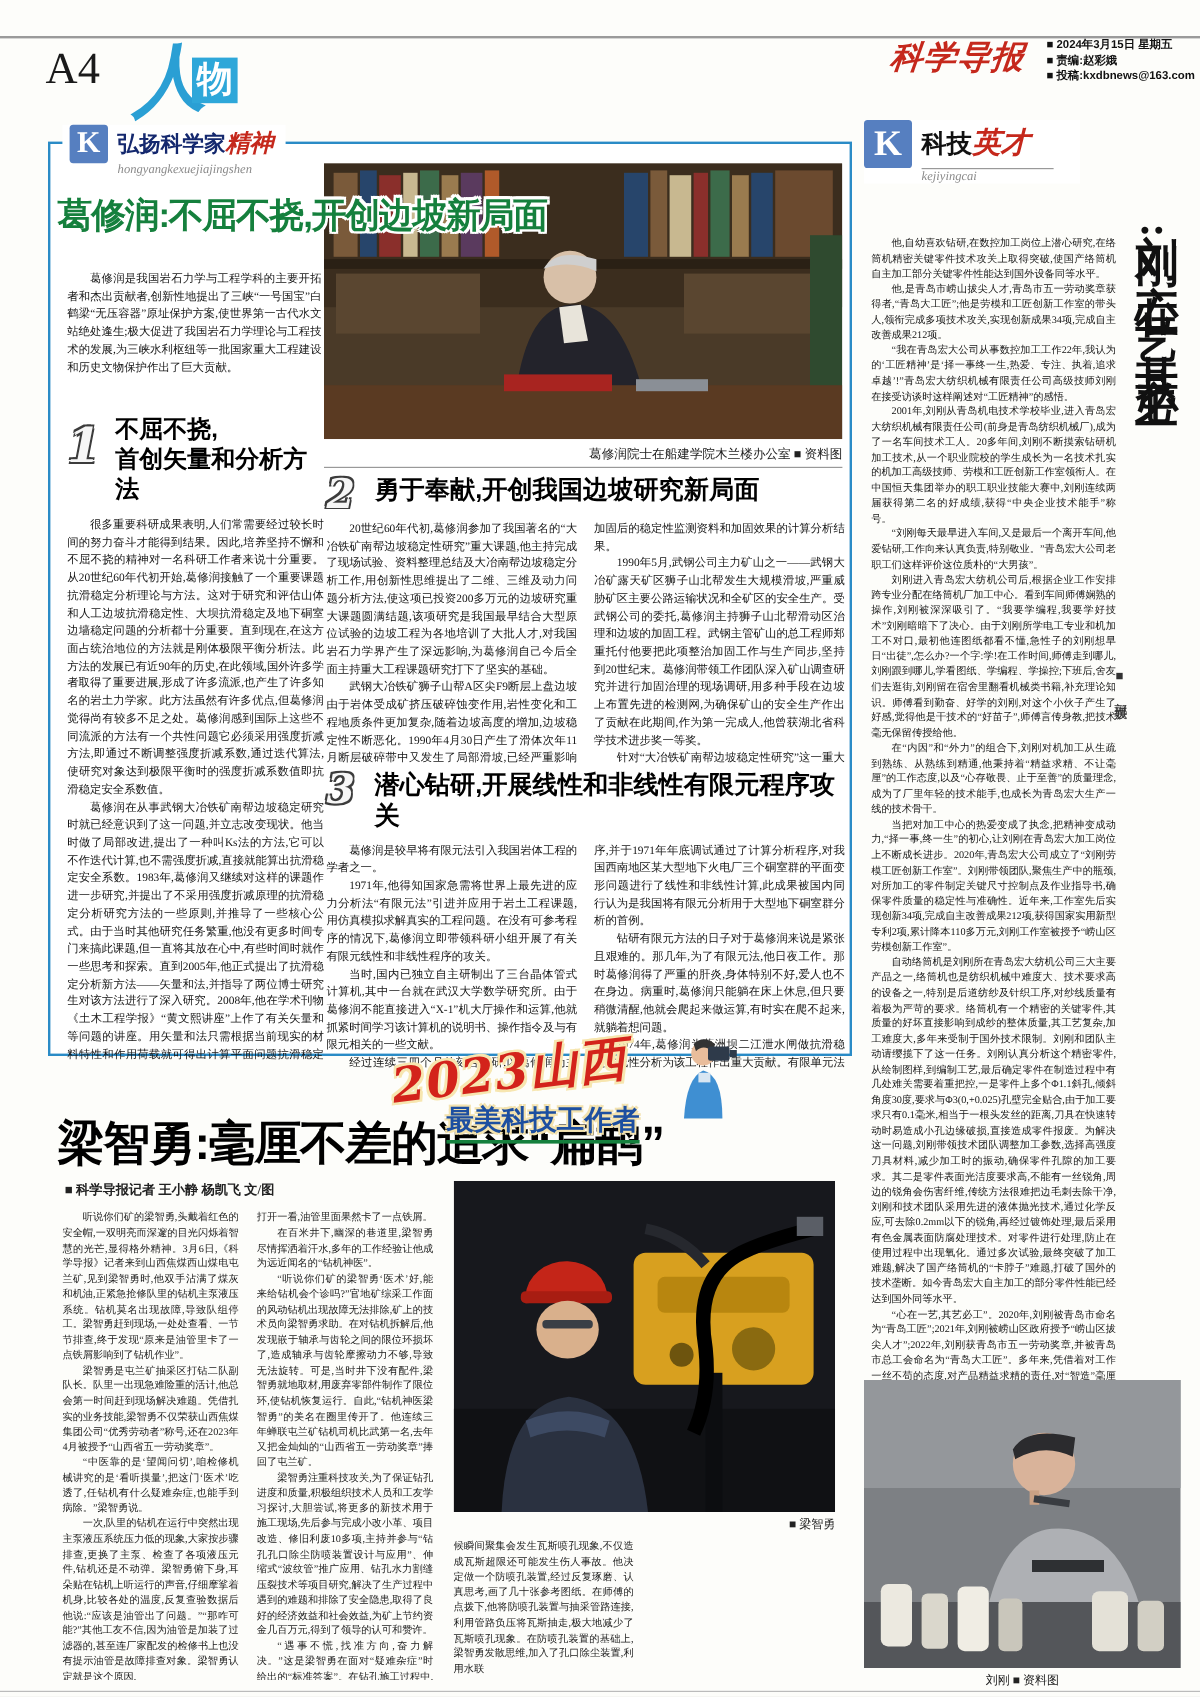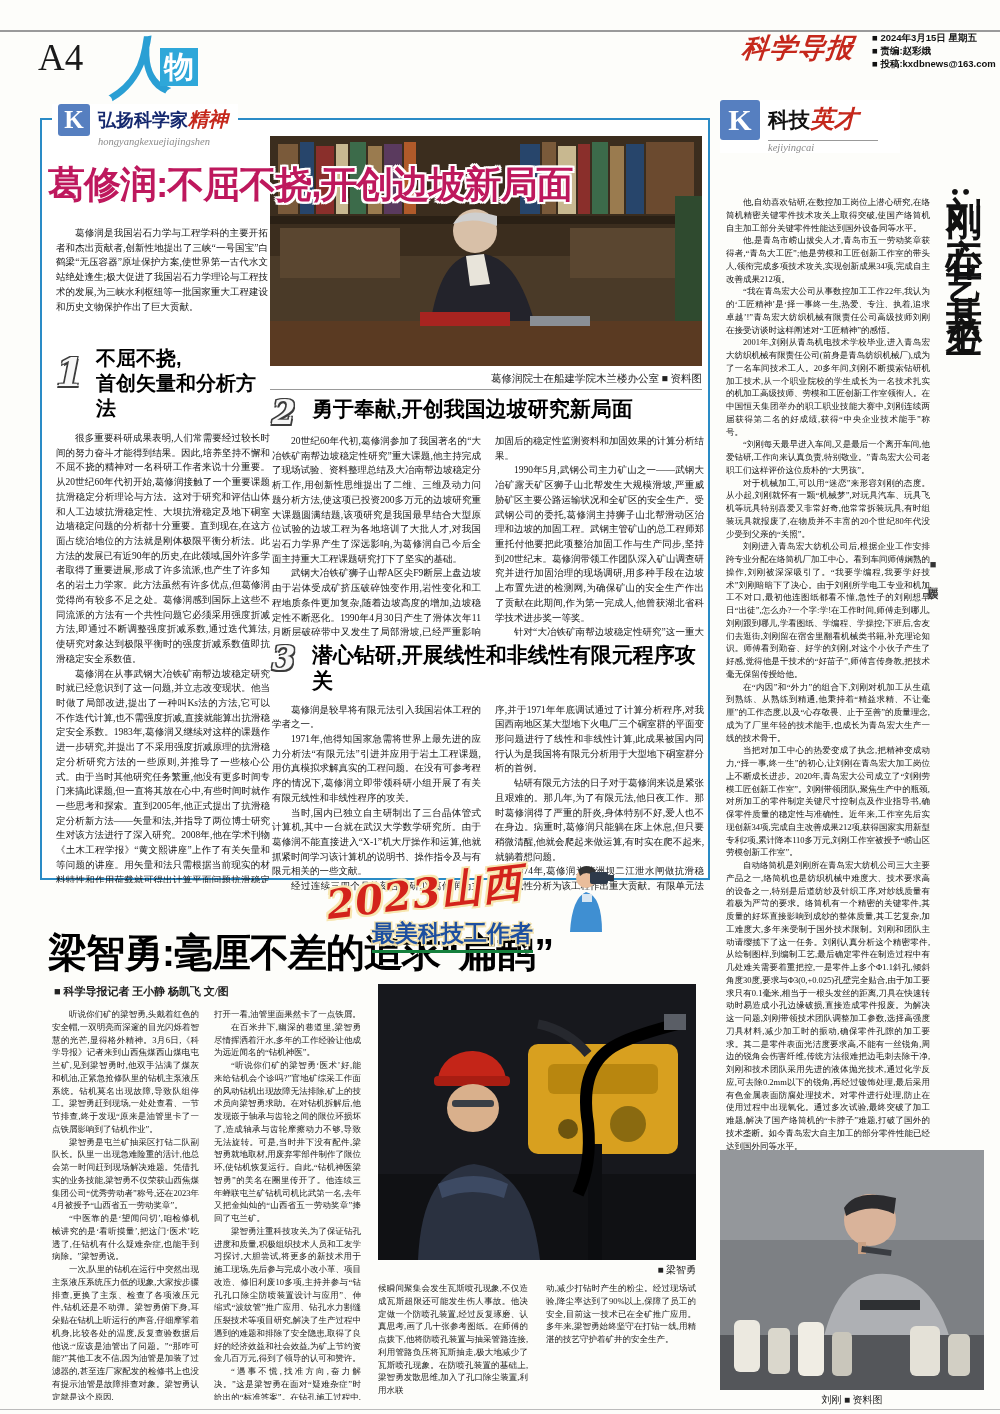--- a/index.html
+++ b/index.html
@@ -25,21 +25,21 @@
   .kb-k{width:32px;height:32px;background:#567fc0;color:#fff;font-family:"Liberation Serif",serif;
         font-size:25px;font-weight:700;text-align:center;line-height:32px;border-radius:3px;}
   .kb-t{margin-left:8px;font-family:"Liberation Sans",sans-serif;font-size:18px;font-weight:700;color:#14286e;line-height:30px;}
   .kb-tr{font-family:"DejaVu Serif",serif;font-style:italic;font-weight:700;font-size:20px;color:#c5281c;}
   .kb-py{margin-left:40px;font-style:italic;color:#8a8a8a;font-size:10.5px;font-family:"Liberation Serif",serif;}
 
   
   .mainbox{position:absolute;left:40px;top:118px;width:666px;height:758px;border:2px solid #2a8bc6;background:#fff;}
   .a1-photo{position:absolute;left:228px;top:16px;width:432px;height:230px;overflow:hidden;}
   .a1-headline{position:absolute;left:6px;top:40px;width:656px;white-space:nowrap;
-     font-family:"Liberation Sans",sans-serif;font-weight:900;font-size:37px;letter-spacing:-1px;color:#be185d;
+     font-family:"Liberation Sans",sans-serif;font-weight:900;font-size:29px;letter-spacing:-1px;color:#15803d;
      text-shadow:-2px -2px 0 #fff,2px -2px 0 #fff,-2px 2px 0 #fff,2px 2px 0 #fff,0 2px 0 #fff,0 -2px 0 #fff,2px 0 0 #fff,-2px 0 0 #fff;z-index:3;}
   .a1-caption{position:absolute;left:228px;top:252px;width:432px;text-align:right;font-size:10.5px;color:#222;
      border-bottom:1px solid #999;padding-bottom:3px;}
   .a1-intro{position:absolute;left:14px;top:106px;width:212px;font-size:10px;line-height:1.62;text-align:justify;}
   .sec{position:absolute;}
   .sec-head{position:relative;padding-left:40px;min-height:44px;}
   .secnum{position:absolute;left:0;top:2px;font-family:"DejaVu Serif",serif;font-style:italic;font-weight:700;font-size:40px;
      color:#f6f6f6;text-shadow:-1.5px -1.5px 0 #3c3c3c,1.5px -1.5px 0 #3c3c3c,-1.5px 1.5px 0 #3c3c3c,1.5px 1.5px 0 #3c3c3c;}
   .sec-title{font-family:"Liberation Sans",sans-serif;font-weight:800;font-size:20px;line-height:1.25;color:#000;white-space:pre-line;}
   .bt{font-size:9.5px;line-height:1.55;text-align:justify;color:#151515;}
@@ -211,21 +211,20 @@
       </div>
       <div class="kb-py" style="margin-left:48px;border-top:1px solid #999;padding-top:1px;width:110px;">kejiyingcai</div>
     </div>
 
     <div class="sb-text">
       <p>他,自幼喜欢钻研,在数控加工岗位上潜心研究,在络筒机精密关键零件技术攻关上取得突破,使国产络筒机自主加工部分关键零件性能达到国外设备同等水平。</p>
       <p>他,是青岛市崂山拔尖人才,青岛市五一劳动奖章获得者,“青岛大工匠”;他是劳模和工匠创新工作室的带头人,领衔完成多项技术攻关,实现创新成果34项,完成自主改善成果212项。</p>
       <p>“我在青岛宏大公司从事数控加工工作22年,我认为的‘工匠精神’是‘择一事终一生,热爱、专注、执着,追求卓越’!”青岛宏大纺织机械有限责任公司高级技师刘刚在接受访谈时这样阐述对“工匠精神”的感悟。</p>
       <p>2001年,刘刚从青岛机电技术学校毕业,进入青岛宏大纺织机械有限责任公司(前身是青岛纺织机械厂),成为了一名车间技术工人。20多年间,刘刚不断摸索钻研机加工技术,从一个职业院校的学生成长为一名技术扎实的机加工高级技师、劳模和工匠创新工作室领衔人。在中国恒天集团举办的职工职业技能大赛中,刘刚连续两届获得第二名的好成绩,获得“中央企业技术能手”称号。</p>
       <p>“刘刚每天最早进入车间,又是最后一个离开车间,他爱钻研,工作向来认真负责,特别敬业。”青岛宏大公司老职工们这样评价这位质朴的“大男孩”。</p>
-      <p>对于机械加工,可以用“迷恋”来形容刘刚的态度。从小起,刘刚就怀有一颗“机械梦”,对玩具汽车、玩具飞机等玩具特别喜爱又非常好奇,他常常拆装玩具,有时组装玩具就报废了,在物质并不丰富的20个世纪80年代没少受到父亲的“关照”。</p>
       <p>刘刚进入青岛宏大纺机公司后,根据企业工作安排跨专业分配在络筒机厂加工中心。看到车间师傅娴熟的操作,刘刚被深深吸引了。“我要学编程,我要学好技术”刘刚暗暗下了决心。由于刘刚所学电工专业和机加工不对口,最初他连图纸都看不懂,急性子的刘刚想早日“出徒”,怎么办?一个字:学!在工作时间,师傅走到哪儿,刘刚跟到哪儿,学看图纸、学编程、学操控;下班后,舍友们去逛街,刘刚留在宿舍里翻看机械类书籍,补充理论知识。师傅看到勤奋、好学的刘刚,对这个小伙子产生了好感,觉得他是干技术的“好苗子”,师傅言传身教,把技术毫无保留传授给他。</p>
       <p>在“内因”和“外力”的组合下,刘刚对机加工从生疏到熟练、从熟练到精通,他秉持着“精益求精、不让毫厘”的工作态度,以及“心存敬畏、止于至善”的质量理念,成为了厂里年轻的技术能手,也成长为青岛宏大生产一线的技术骨干。</p>
       <p>当把对加工中心的热爱变成了执念,把精神变成动力,“择一事,终一生”的初心,让刘刚在青岛宏大加工岗位上不断成长进步。2020年,青岛宏大公司成立了“刘刚劳模工匠创新工作室”。刘刚带领团队,聚焦生产中的瓶颈,对所加工的零件制定关键尺寸控制点及作业指导书,确保零件质量的稳定性与准确性。近年来,工作室先后实现创新34项,完成自主改善成果212项,获得国家实用新型专利2项,累计降本110多万元,刘刚工作室被授予“崂山区劳模创新工作室”。</p>
       <p>自动络筒机是刘刚所在青岛宏大纺机公司三大主要产品之一,络筒机也是纺织机械中难度大、技术要求高的设备之一,特别是后道纺纱及针织工序,对纱线质量有着极为严苛的要求。络筒机有一个精密的关键零件,其质量的好坏直接影响到成纱的整体质量,其工艺复杂,加工难度大,多年来受制于国外技术限制。刘刚和团队主动请缨揽下了这一任务。刘刚认真分析这个精密零件,从绘制图样,到编制工艺,最后确定零件在制造过程中有几处难关需要着重把控,一是零件上多个Φ1.1斜孔,倾斜角度30度,要求与Φ3(0,+0.025)孔壁完全贴合,由于加工要求只有0.1毫米,相当于一根头发丝的距离,刀具在快速转动时易造成小孔边缘破损,直接造成零件报废。为解决这一问题,刘刚带领技术团队调整加工参数,选择高强度刀具材料,减少加工时的振动,确保零件孔隙的加工要求。其二是零件表面光洁度要求高,不能有一丝锐角,周边的锐角会伤害纤维,传统方法很难把边毛刺去除干净,刘刚和技术团队采用先进的液体抛光技术,通过化学反应,可去除0.2mm以下的锐角,再经过镀饰处理,最后采用有色金属表面防腐处理技术。对零件进行处理,防止在使用过程中出现氧化。通过多次试验,最终突破了加工难题,解决了国产络筒机的“卡脖子”难题,打破了国外的技术垄断。如今青岛宏大自主加工的部分零件性能已经达到国外同等水平。</p>
       <p>“心在一艺,其艺必工”。2020年,刘刚被青岛市命名为“青岛工匠”;2021年,刘刚被崂山区政府授予“崂山区拔尖人才”;2022年,刘刚获青岛市五一劳动奖章,并被青岛市总工会命名为“青岛大工匠”。多年来,凭借着对工作一丝不苟的态度,对产品精益求精的责任,对“智造”毫厘不差的追求,实现了他的“机械梦”。刘刚感恩企业给他搭建的成长平台,他说,要用“匠心”让制造的产品更加精益求精。</p>
     </div>
 
     <div class="vtitle">刘刚:心在一艺 其艺必工</div>
     <div class="vauthor">■ 郭琪媛</div>
 
@@ -307,17 +306,14 @@
           <path d="M40 276 q4 -90 56 -96 q56 6 66 96 z" fill="#2a3140"></path>
           <path d="M60 200 q36 -16 70 0 l-4 14 q-32 -12 -62 0 z" fill="#3d4a63"></path>
         </g>
       </svg>
     </div>
     <div class="a3-caption">■ 梁智勇</div>
 
     <div class="a3low" style="left:338px;">
       <p>候瞬间聚集会发生瓦斯喷孔现象,不仅造成瓦斯超限还可能发生伤人事故。他决定做一个防喷孔装置,经过反复琢磨、认真思考,画了几十张参考图纸。在师傅的点拨下,他将防喷孔装置与抽采管路连接,利用管路负压将瓦斯抽走,极大地减少了瓦斯喷孔现象。在防喷孔装置的基础上,梁智勇发散思维,加入了孔口除尘装置,利用水联</p>
     </div>
-    <div class="a3low" style="left:506px;">
-      <p>动,减少打钻时产生的粉尘。经过现场试验,降尘率达到了90%以上,保障了员工的安全,目前这一技术已在全矿推广应用。多年来,梁智勇始终坚守在打钻一线,用精湛的技艺守护着矿井的安全生产。</p>
-    </div>
   </div>
 </div>
 
 </body></html>

